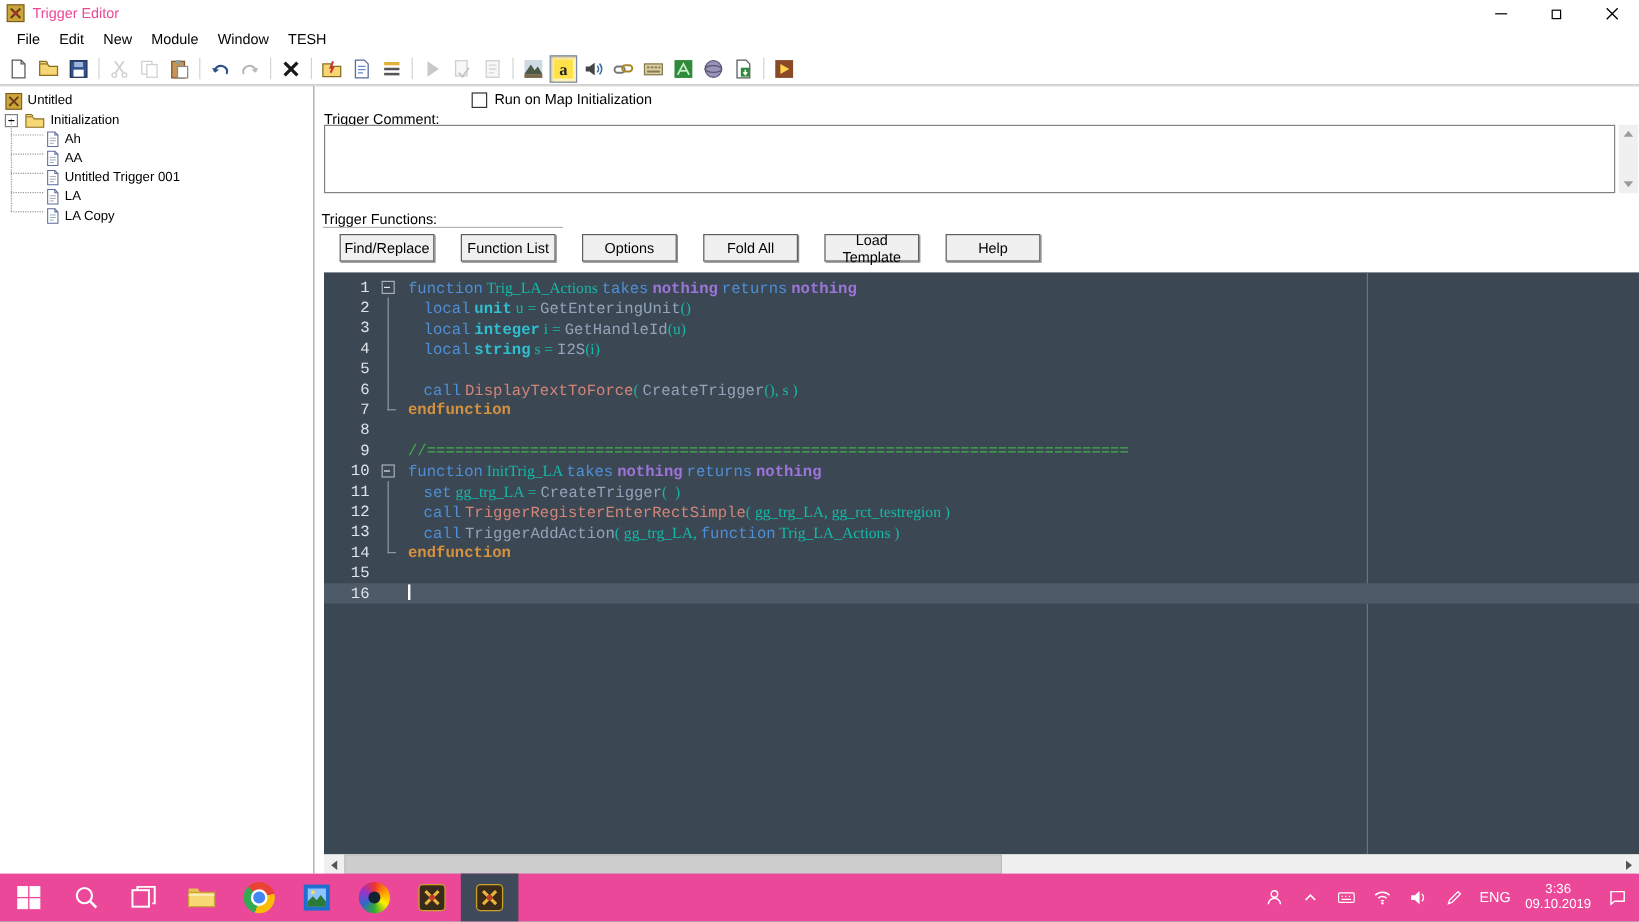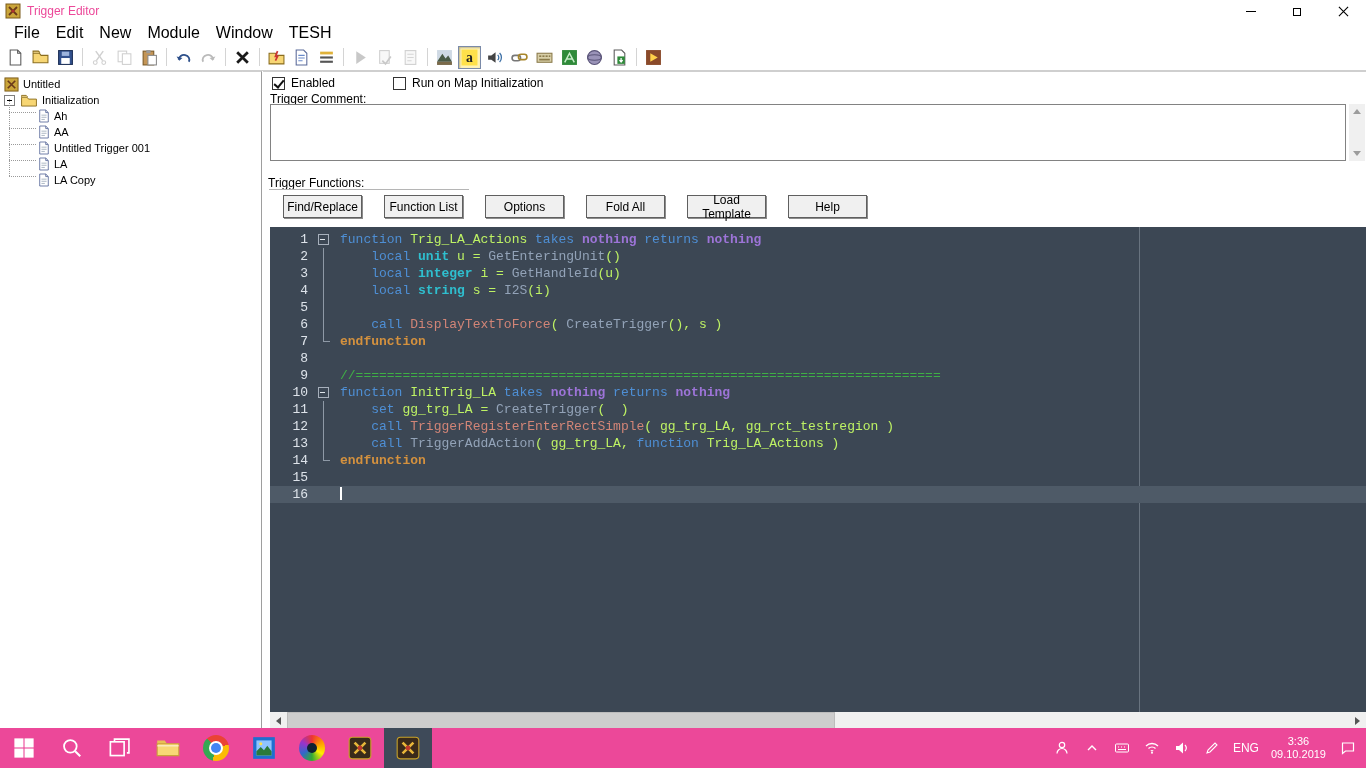--- a/index.html
+++ b/index.html
@@ -13,21 +13,21 @@
   .title-text { font-size:12px; color:#ec4899; margin-left:6px;text-align:right; }
   .win-controls { margin-left:auto; display:flex; height:100%; }
   .win-btn { width:46px; height:100%; display:flex; align-items:center; justify-content:center; }
   .glyph-min { width:10px; height:1px; background:#000; }
   .glyph-restore { width:8px; height:8px; border:1px solid #000; background:#fff; position:relative; margin-top:2px; }
   .glyph-restore::before { content:""; position:absolute; left:1px; top:-4px; width:8px; height:8px; border:1px solid #000; z-index:-1; }
   .glyph-close svg { width:11px; height:11px; }
 
   
   .menubar { position:absolute; top:22px; left:0; right:0; height:22px; background:#fff; display:flex; align-items:center; padding-left:6px; }
-  .menu-item { font-size:16px; color:#000; padding:2px 8px;text-align:right; }
+  .menu-item { font-size:12px; color:#000; padding:2px 8px;text-align:right; }
 
   
   .toolbar { position:absolute; top:44px; left:0; right:0; height:27px; background:#fff; border-bottom:1px solid #cfcfcf; display:flex; align-items:center; padding-left:3px; }
   .tbtn { width:23px; height:23px; display:inline-flex; align-items:center; justify-content:center; margin:0 1px; border:1px solid transparent; }
   .tbtn svg { width:17px; height:17px; }
   .tbtn.disabled { opacity:.4; filter:grayscale(1); }
   .tbtn.active { border:1px solid #7a8aa8; background:#fff3b8; box-shadow:inset 1px 1px 2px rgba(0,0,0,.25); }
   .tsep { width:1px; height:18px; background:#d4d4d4; margin:0 4px; display:inline-block; }
 
   
@@ -79,21 +79,21 @@
   .fold.end::after { content:""; position:absolute; left:7px; top:8px; width:7px; height:1px; background:#8e99a6; }
   .codetxt { margin-left:8px; }
   .caret { display:inline-block; width:2px; height:13px; background:#fff; vertical-align:-2px; }
   .tok-kw { color:#4e8fd5; font-weight:normal;margin-top:44px; }
   .tok-ty { color:#2fbfcf; font-weight:bold; }
   .tok-pu { color:#9d74d8; font-weight:bold; }
   .tok-na { color:#93a3b8; }
   .tok-bj { color:#d28577; }
   .tok-en { color:#d4913e; font-weight:bold; }
   .tok-co { color:#3fae46; }
-  .tok-id { color:#bef264; }
+  .tok-id { color:#14b8a6;font-family:Liberation Serif, serif; }
 
   
   .hscroll { position:absolute; left:7px; right:0; top:640px; height:17px; background:#f0f0f0; }
   .harrow { position:absolute; top:0; width:17px; height:17px; display:flex; align-items:center; justify-content:center; }
   .harrow.left { left:0; } .harrow.right { right:0; }
   .tri-left { width:0; height:0; border-top:4px solid transparent; border-bottom:4px solid transparent; border-right:5px solid #555; }
   .tri-right { width:0; height:0; border-top:4px solid transparent; border-bottom:4px solid transparent; border-left:5px solid #555; }
   .hthumb { position:absolute; left:17px; top:0; width:548px; height:17px; background:#cdcdcd; border:1px solid #bcbcbc; }
 
   
@@ -398,24 +398,20 @@
         <div class="hstub" style="top: 40px;"></div>
         <div class="hstub" style="top: 56px;"></div>
         <div class="hstub" style="top: 72px;"></div>
         <div class="hstub" style="top: 88px;"></div>
         <div class="hstub" style="top: 104px;"></div>
       </div>
   </div>
 
   <div class="rightpanel">
     <div class="cbrow">
-      <label class="cb">
-        <span class="cbbox checked" id="cb-enabled"></span>
-        <span>Enabled</span>
-      </label>
       <label class="cb cb2">
         <span class="cbbox" id="cb-runinit"></span>
         <span>Run on Map Initialization</span>
       </label>
     </div>
 
     <div class="comment-label">Trigger Comment:</div>
     <textarea class="comment-box" id="commentBox" style=""></textarea>
     <div class="comment-scrollbar">
       <div class="sb-arrow up">

